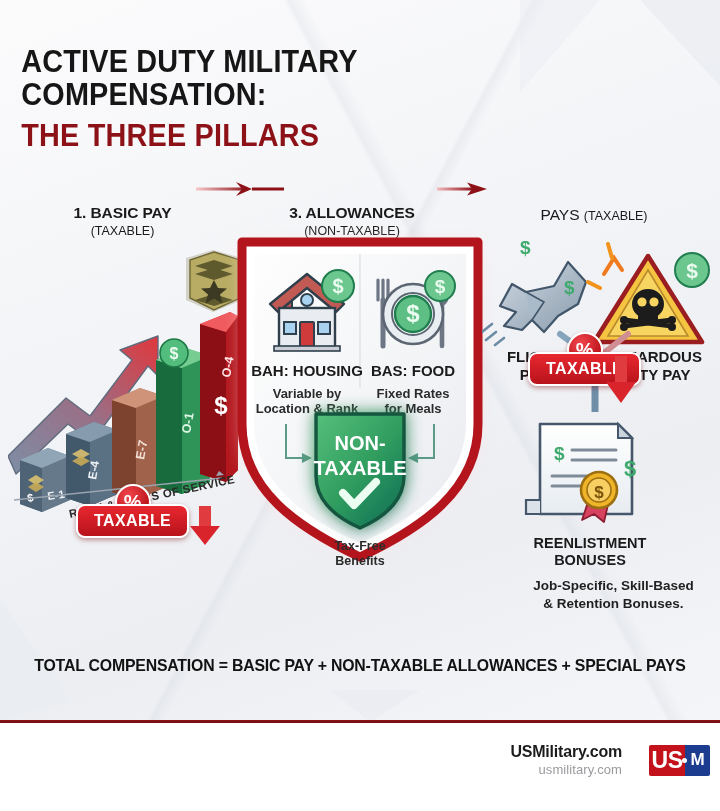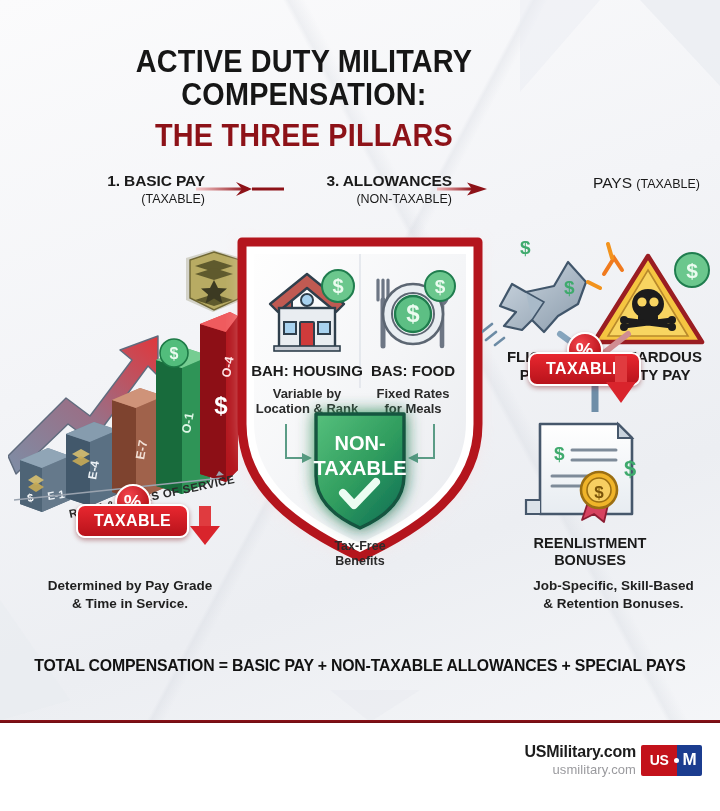--- a/index.html
+++ b/index.html
@@ -16,36 +16,36 @@
     position:absolute; inset:0;
     width:720px; height:811px;
     background:
       linear-gradient(118deg, rgba(0,0,0,0) 46%, rgba(210,214,222,.30) 46.4%, rgba(0,0,0,0) 47.6%),
       linear-gradient(62deg, rgba(0,0,0,0) 62%, rgba(206,211,219,.26) 62.5%, rgba(0,0,0,0) 64%),
       linear-gradient(160deg,#fbfbfc 0%,#f3f4f7 38%,#eceef2 66%,#f7f8fa 100%);
   }
   #bgshapes { position:absolute; inset:0; pointer-events:none; }
 
   
-  .title-wrap { position:absolute; top:45px; left:0; width:608px; text-align:center; }
+  .title-wrap { position:absolute; top:45px; left:0; width:608px; }
   .title-1 {
     font-size:31px; font-weight:bold; letter-spacing:.2px;
     color:#161616; line-height:1.08;
     transform:scaleX(.93); transform-origin:center;
   }
   .title-2 {
     margin-top:7px;
     font-size:31px; font-weight:bold; letter-spacing:.2px;
     color:#8d1218; line-height:1.08;
     transform:scaleX(.93); transform-origin:center;
   }
 
   
   .pillars { position:absolute; top:172px; left:0; width:720px; height:48px; }
-  .pillar-h { position:absolute; text-align:right; color:#1a1a1a; }
+  .pillar-h { position:absolute; text-align:center; color:#1a1a1a;margin-top:32px; }
   .pillar-h .ln1 { font-size:15.5px; font-weight:bold; letter-spacing:-.1px; white-space:nowrap; }
   .pillar-h .ln2 { font-size:12.5px; font-weight:normal; margin-top:2px; white-space:nowrap; }
   #ph1 { left:40px;  width:165px; }
   #ph2 { left:252px; width:200px; }
   #ph3 { left:488px; width:212px; }
   #ph3 .ln1, #ph3 .ln2 { font-size:15.5px; }
   #ph3 .ln2 .sm { font-size:12.5px; }
 
   .arrow-sep { position:absolute; top:10px; height:14px; }
   #as1 { left:196px; width:88px; }
@@ -69,30 +69,30 @@
   .total-bar {
     position:absolute; left:0; top:656px; width:720px; text-align:center;
     font-size:16.5px; font-weight:bold; color:#121212; letter-spacing:-.2px;
     transform:scaleX(.96); transform-origin:center;
   }
 
   
   .foot-rule { position:absolute; left:0; top:720px; width:720px; height:3px;
                background:linear-gradient(#8d1218,#6d0d12); }
   .footer { position:absolute; left:0; top:723px; width:720px; height:88px; background:#ffffff; }
-  .foot-inner { position:absolute; right:18px; top:20px; display:flex; align-items:center; gap:5px;margin-left:19px; }
+  .foot-inner { position:absolute; right:10px; top:20px; display:flex; align-items:center; gap:27px;margin-left:19px; }
   .foot-text { text-align:right; }
   .foot-main { font-size:16px; font-weight:bold; color:#1c1c1c; letter-spacing:-.2px; }
   .foot-sub  { font-size:13px; color:#9a9a9e; margin-top:1px; letter-spacing:.1px; }
   .logo-box {
     display:flex; align-items:stretch; height:31px; width:61px;
     border-radius:2px; overflow:hidden; font-weight:bold; color:#fff;
   }
   .logo-us { background:#c3121b; flex:0 0 36px; display:flex; align-items:center;
-             justify-content:center; font-size:14px; letter-spacing:-.5px; }
+             justify-content:center; font-size:23px; letter-spacing:-.5px; }
   .logo-m  { background:#1b3c8f; flex:1; display:flex; align-items:center;
              justify-content:center; font-size:17px; }
   .logo-dot { position:absolute; left:33px; top:13px; width:5px; height:5px;
               background:#fff; border-radius:50%; }
   .logo-wrap { position:relative; }
 
   
   .taxable-badge { position:absolute; }
   .tb-pill {
     position:relative; background:linear-gradient(#e8272f,#b8131b);
@@ -269,24 +269,20 @@
 
   <div class="taxable-badge" id="tb-left">
     <div class="tb-pct">%</div>
     <div class="tb-pill">TAXABLE</div>
     <svg width="34" height="40" style="position:absolute;left:112px;top:2px;" viewBox="0 0 34 40">
       <rect x="11" y="0" width="12" height="22" fill="#e03b3f"></rect>
       <path d="M2 20 L32 20 L17 39 Z" fill="#d9242c"></path>
     </svg>
   </div>
 
-  <div class="caption" id="cap-left">
-    <div>Determined by Pay Grade</div>
-    <div>&amp; Time in Service.</div>
-  </div>
 
   <div class="col" id="col-center">
     <svg viewBox="0 0 268 345" width="268" height="345">
       <defs>
         <filter id="redglow" x="-35%" y="-25%" width="170%" height="150%">
           <feGaussianBlur stdDeviation="9" result="b"></feGaussianBlur>
           <feMerge>
               <feMergeNode in="b"></feMergeNode>
               <feMergeNode in="SourceGraphic"></feMergeNode>
             </feMerge>

